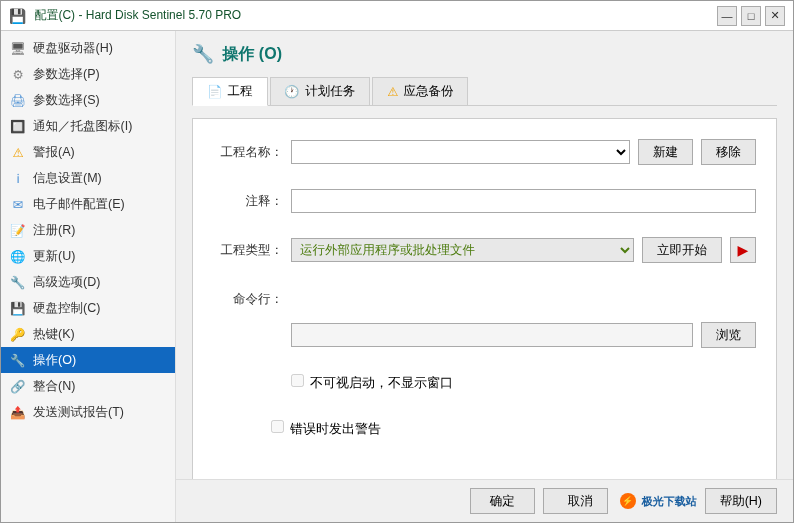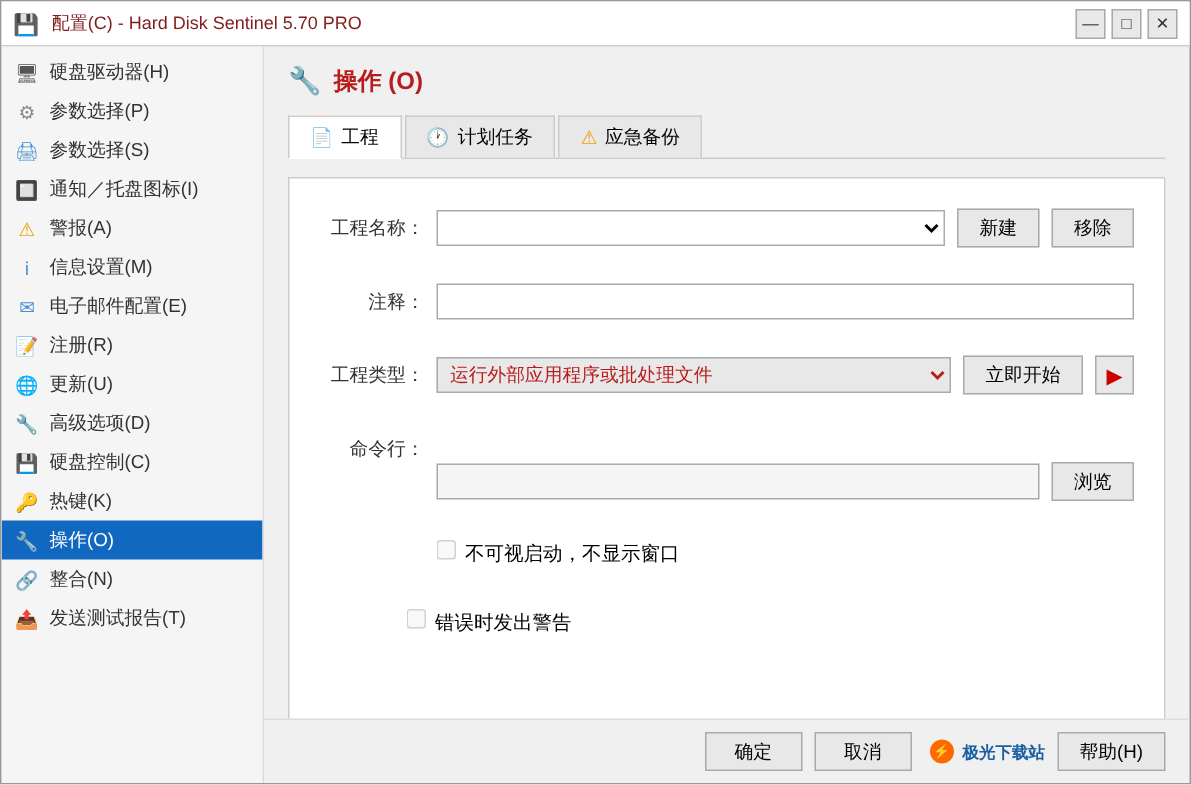--- a/index.html
+++ b/index.html
@@ -29,21 +29,21 @@
       justify-content: space-between;
       flex-shrink: 0;
     }
     .titlebar-left {
       display: flex;
       align-items: center;
       gap: 8px;
     }
     .titlebar-title {
       font-size: 12px;
-      color: #7f1d1d;
+      color: #14532d;
     }
     .titlebar-controls {
       display: flex;
       gap: 4px;
     }
     .titlebar-btn {
       width: 20px;
       height: 20px;
       border: 1px solid #aaa;
       background: #e8e8e8;
@@ -101,21 +101,21 @@
     }
     .section-header {
       display: flex;
       align-items: center;
       gap: 8px;
       margin-bottom: 12px;
     }
     .section-title {
       font-size: 16px;
       font-weight: bold;
-      color: #b91c1c;
+      color: #0f766e;
     }
     .tabs {
       display: flex;
       gap: 0;
       margin-bottom: 12px;
       border-bottom: 1px solid #ccc;
     }
     .tab {
       padding: 5px 14px;
       cursor: pointer;
@@ -165,21 +165,21 @@
       background: #fff;
     }
     .form-select {
       flex: 1;
       height: 24px;
       border: 1px solid #aaa;
       padding: 2px 4px;
       font-size: 12.5px;
       font-family: Liberation Sans, sans-serif;
       background: #e8e8e8;
-      color: #b91c1c;
+      color: #4d7c0f;
     }
     .btn {
       height: 26px;
       padding: 0 14px;
       border: 1px solid #aaa;
       background: #e8e8e8;
       cursor: pointer;
       font-size: 12.5px;
       font-family: inherit;
       white-space: nowrap;
@@ -407,21 +407,21 @@
             <select class="form-select" style="flex:1; height:24px; border:1px solid #aaa; padding:2px 4px; font-size:12.5px;">
               <option>运行外部应用程序或批处理文件</option>
             </select>
             <button class="btn">立即开始</button>
             <div class="btn-icon" style="background:#e8e8e8; border:1px solid #aaa; cursor:pointer; display:flex; align-items:center; justify-content:center; width:26px; height:26px;">
               <span style="color:#c00; font-size:14px;">▶</span>
             </div>
           </div>
 
           <div style="margin-top:4px;">
-            <div class="form-row" style="margin-bottom:0;">
+            <div class="form-row" style="margin-bottom:14px;">
               <span class="form-label">命令行：</span>
             </div>
             <div class="form-row">
               <span class="form-label"></span>
               <input type="text" class="command-input" style="flex: 1 1 0%; height: 24px; border: 1px solid rgb(170, 170, 170); padding: 2px 4px; font-size: 12.5px; background: rgb(245, 245, 245);">
               <button class="btn">浏览</button>
             </div>
           </div>
 
           <div class="checkbox-row" style="margin-left:78px;">
@@ -437,21 +437,21 @@
 
           <div class="bottom-buttons">
             <button class="btn" style="min-width:100px;">保存</button>
             <button class="btn" style="min-width:120px;">恢复默认工程</button>
           </div>
         </div>
       </div>
 
       <div class="bottom-main-buttons" style="justify-content: flex-end; align-items: center;">
         <button class="btn" style="min-width:65px;">确定</button>
-        <button class="btn" style="min-width:65px;">取消</button>
+        <button class="btn" style="min-width:65px;text-align:right;">取消</button>
         <div class="jiguang-logo" style="margin-left: 4px;">
           <div class="jiguang-logo-icon" style="background:#ff6a00; width:16px; height:16px; border-radius:50%; display:flex; align-items:center; justify-content:center; color:#fff; font-size:9px;">⚡</div>
           <span style="color:#1a5fa0; font-size:11px; font-weight:bold;">极光下载站</span>
         </div>
         <button class="btn" style="min-width:65px;">帮助(H)</button>
       </div>
     </div>
   </div>
 </div>
 

